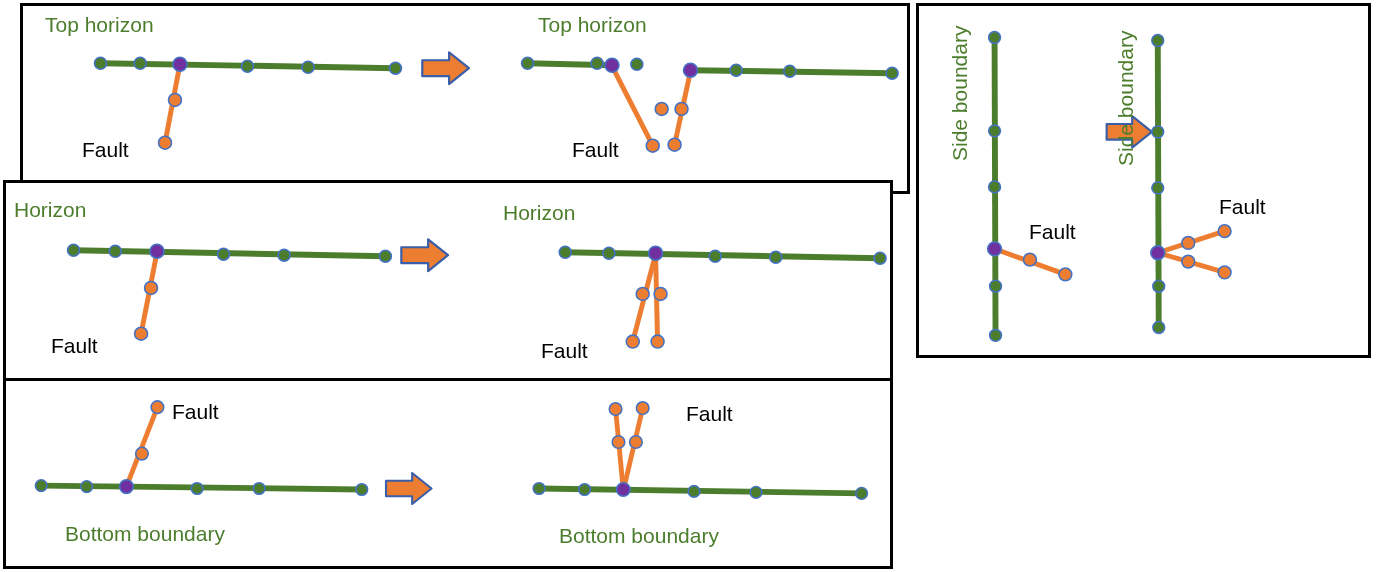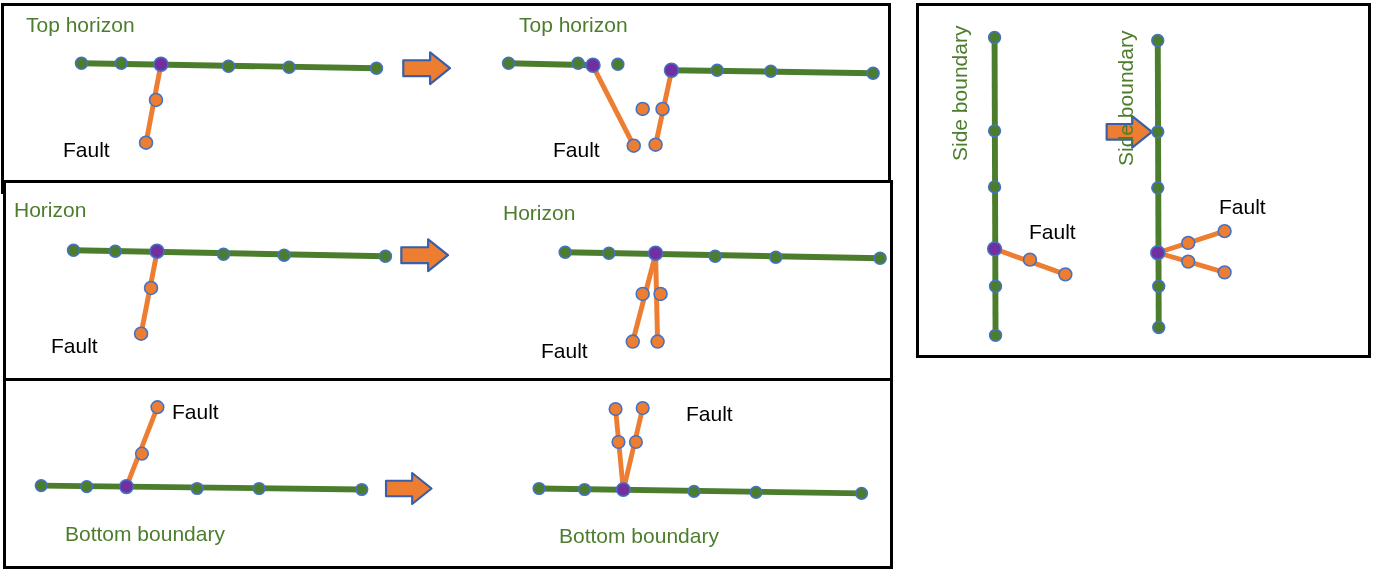--- a/index.html
+++ b/index.html
@@ -1,19 +1,19 @@
 <!DOCTYPE html>
 <html><head>
 <meta charset="utf-8">
 <style>
   html,body{margin:0;padding:0;background:#ffffff;}
   body{width:1377px;height:572px;position:relative;
        font-family:"Liberation Sans", sans-serif;overflow:hidden;}
   .panel{position:absolute;box-sizing:border-box;border:3px solid #000000;background:#ffffff;}
-  #panel-1{left:1px;  top:3px;   width:890px; height:191px;}
+  #panel-1{left:20px;  top:3px;   width:890px; height:191px;}
   #panel-2{left:3px;  top:180px; width:890px; height:212px;}
   #panel-3{left:3px;  top:378px; width:890px; height:191px;}
   #panel-4{left:916px;top:3px;   width:455px; height:355px;}
   .svg-layer{position:absolute;left:0;top:0;width:100%;height:100%;}
   .lbl{position:absolute;white-space:nowrap;font-size:21px;line-height:1;}
   .lbl-green{color:#4c7d2d;}
   .lbl-orange{color:#000000;}
   .lbl-vert{transform:rotate(-90deg);transform-origin:left top;}
 </style>
 </head>

